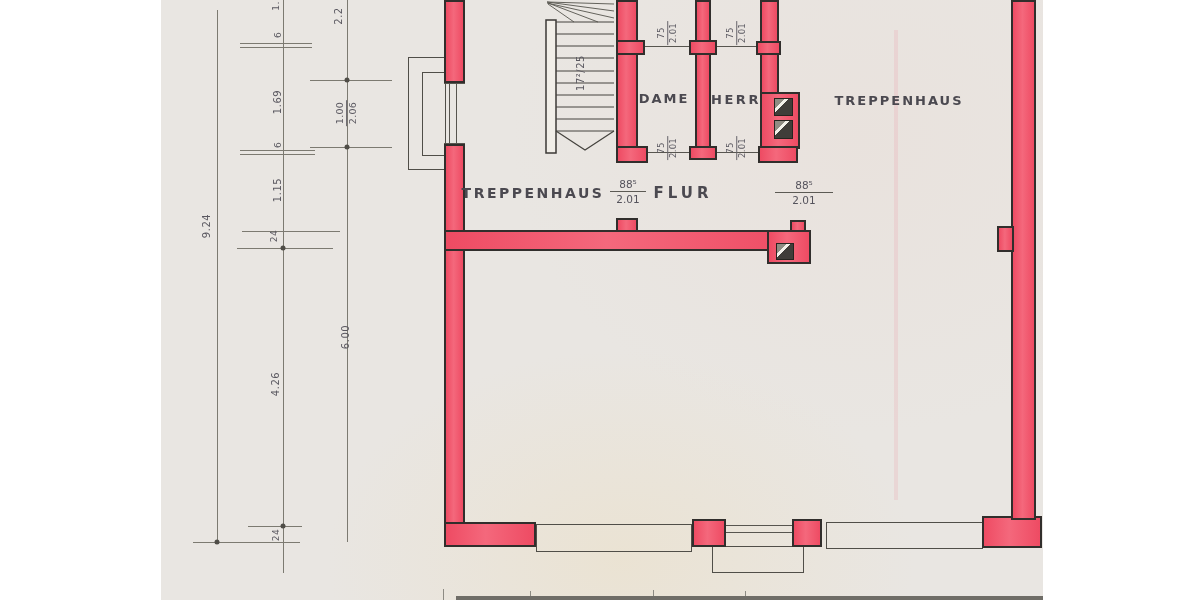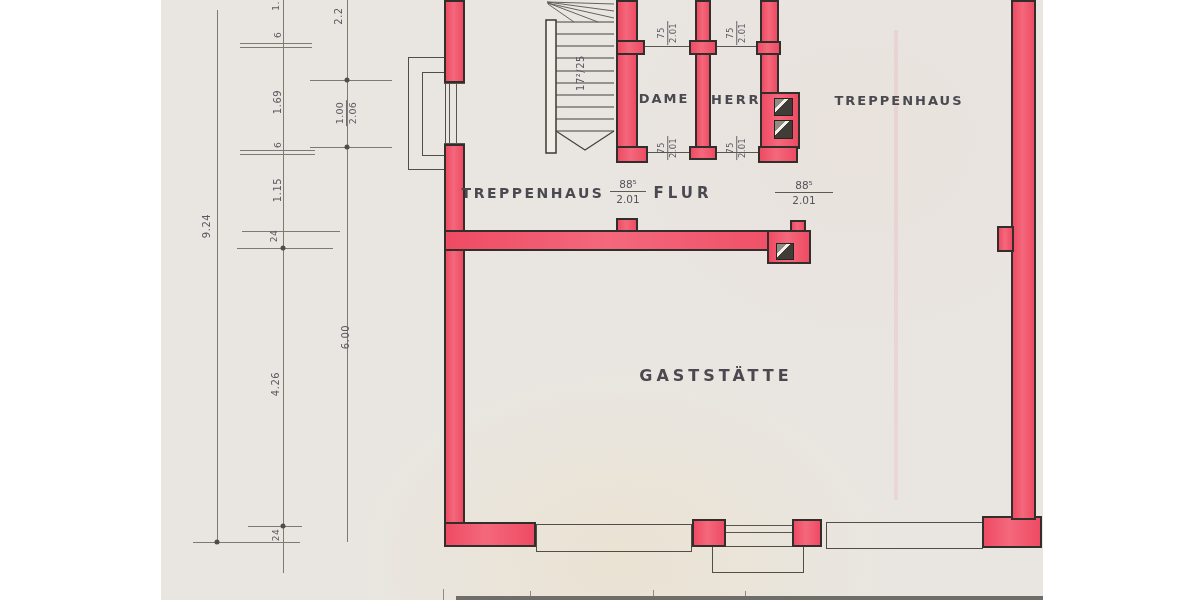--- a/index.html
+++ b/index.html
@@ -121,21 +121,20 @@
     </g>
     <polyline points="16,131 45,150 74,131" fill="none" stroke="#45433e" stroke-width="1.2"></polyline>
   </svg>
   <div class="rlab" style="left:580px;top:73px;font-size:10px">17²/25</div>
 
   <div class="room" style="left:533px;top:193px;font-size:14px;letter-spacing:2.5px">TREPPENHAUS</div>
   <div class="room" style="left:683px;top:193px;font-size:15px;letter-spacing:4px">FLUR</div>
   <div class="room" style="left:664px;top:98px;font-size:13px;letter-spacing:2px">DAME</div>
   <div class="room" style="left:736px;top:99px;font-size:13px;letter-spacing:2.5px">HERR</div>
   <div class="room" style="left:899px;top:100px;font-size:13px;letter-spacing:2px">TREPPENHAUS</div>
-  <div class="room" style="left:716px;top:375px;font-size:16px;letter-spacing:4px">GASTSTÄTTE</div>
 
   <div class="rfrac" style="left:668px;top:33px">
     <span class="fr-num">75</span>
     <span class="fr-den">2.01</span>
   </div>
   <div class="rfrac" style="left:737px;top:33px">
     <span class="fr-num">75</span>
     <span class="fr-den">2.01</span>
   </div>
   <div class="rfrac" style="left:668px;top:148px">

